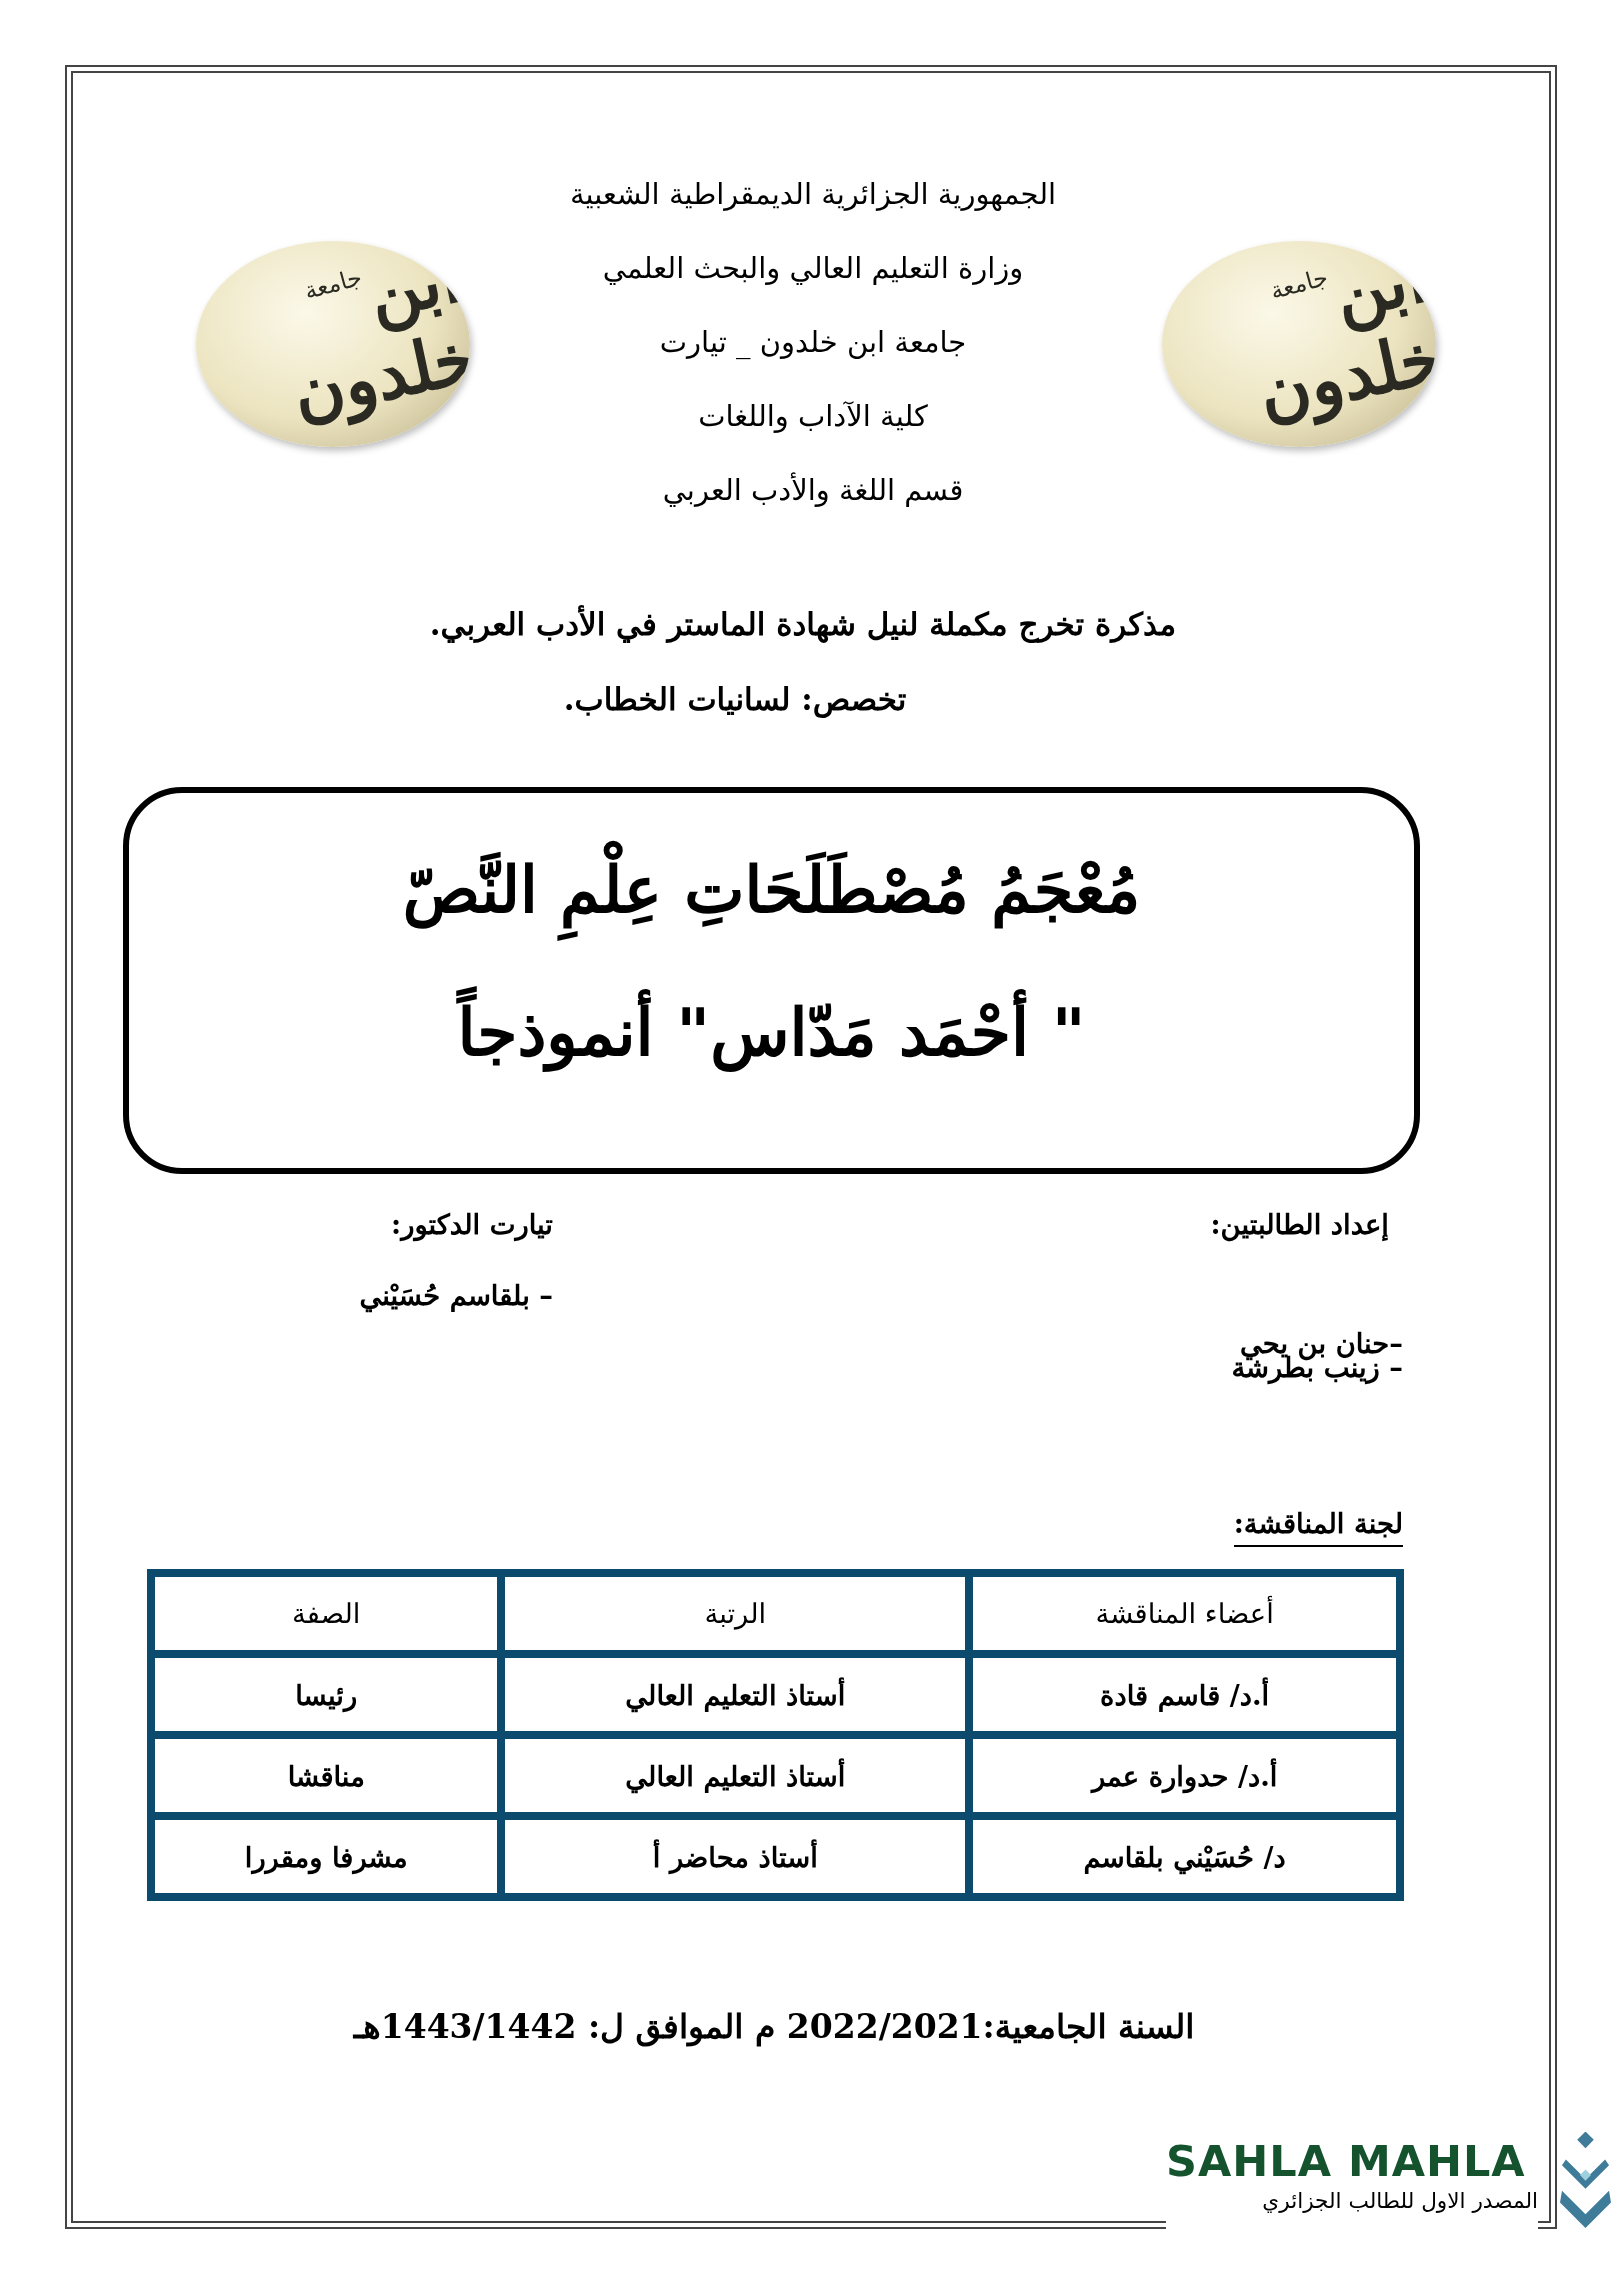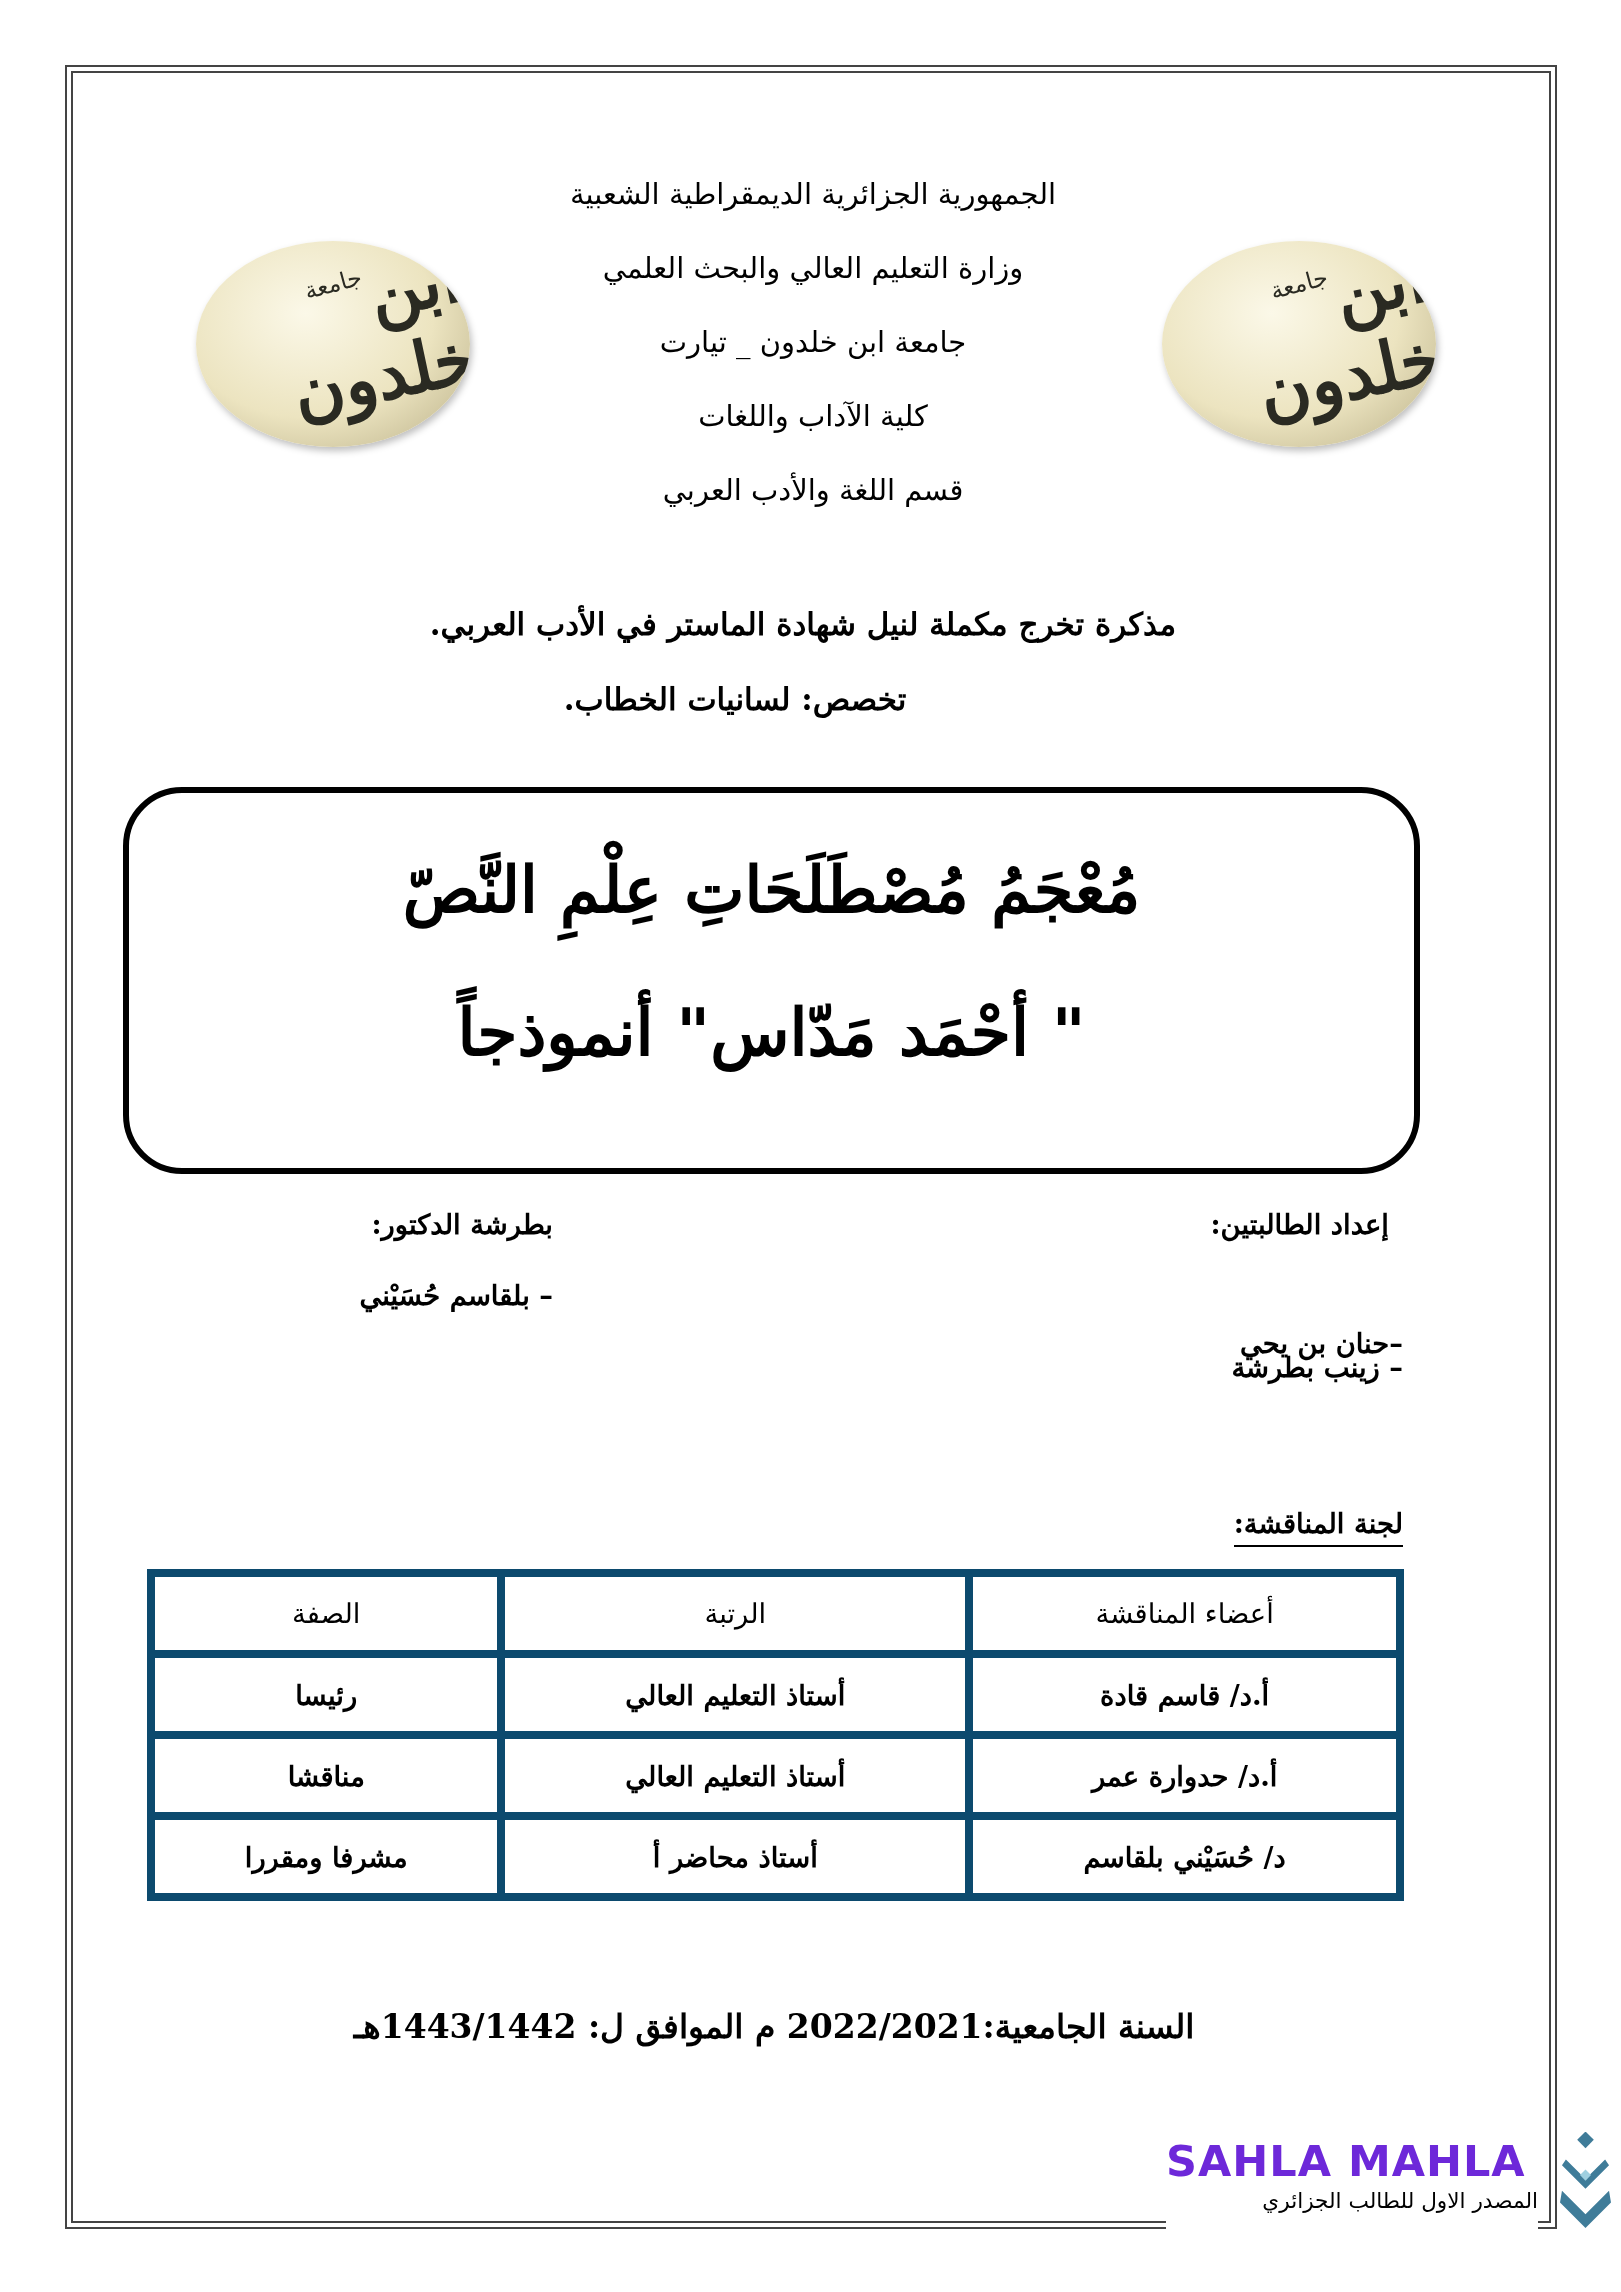--- a/index.html
+++ b/index.html
@@ -31,21 +31,21 @@
   .t2 { top:201px; font-size:65px; }
   .label { position:absolute; font-weight:bold; font-size:27.4px; white-space:nowrap; }
   .committee-label { position:absolute; right:218px; top:1507px; font-weight:bold; font-size:27.4px;
                      padding-bottom:5.9px; border-bottom:2.9px solid #000; white-space:nowrap; }
   table.committee { position:absolute; left:147px; top:1569px; width:1257px; border-collapse:collapse;
                     direction:rtl; font-size:27.4px; }
   table.committee td, table.committee th { border:8px solid #0c4a6e; height:73px; text-align:center; font-weight:bold; padding:0; }
   table.committee th { font-weight:normal; }
   .year { position:absolute; left:323px; width:902px; top:2007px; text-align:center; font-size:33px; font-weight:bold; white-space:nowrap; }
   .watermark { position:absolute; left:1166px; top:2137px; width:372px; height:98px; background:#fff; }
-  .wm-title { font-family:"DejaVu Sans", "Liberation Sans", sans-serif; color:#6d28d9; font-size:43px; font-weight:bold; letter-spacing:1px; line-height:49px; }
+  .wm-title { font-family:"DejaVu Sans", "Liberation Sans", sans-serif; color:#14532d; font-size:43px; font-weight:bold; letter-spacing:1px; line-height:49px; }
   .wm-sub { font-family:"DejaVu Sans", sans-serif; color:#000000; font-size:21.6px; line-height:29px; }
   .wm-icon { position:absolute; left:1558px; top:2132px; width:55px; height:98px; }
 </style>
 </head>
 <body>
 
 <div class="frame-outer"></div>
 <div class="frame-inner"></div>
 
 <div class="logo logo-right">
@@ -70,21 +70,21 @@
 
 <div class="title-box">
   <div class="title-line t1 rtl">مُعْجَمُ مُصْطَلَحَاتِ عِلْمِ النَّصّ</div>
   <div class="title-line t2 rtl">" أحْمَد مَدّاس" أنموذجاً</div>
 </div>
 
 <div class="label rtl" style="right:232px; top:1208px;">إعداد الطالبتين:</div>
 <div class="label rtl" style="right:218px; top:1279px;margin-top:48px;">–حنان بن يحي</div>
 <div class="label rtl" style="right:218px; top:1351px;">– زينب بطرشة</div>
 
-<div class="label rtl" style="right:1068px; top:1208px;">بطرشة الدكتور:</div>
+<div class="label rtl" style="right:1068px; top:1208px;">تيارت الدكتور:</div>
 <div class="label rtl" style="right:1068px; top:1279px;">– بلقاسم حُسَيْني</div>
 
 <div class="committee-label rtl">لجنة المناقشة:</div>
 
 <table class="committee">
   <tbody>
       <tr>
     <th>أعضاء المناقشة</th>
     <th>الرتبة</th>
     <th>الصفة</th>

